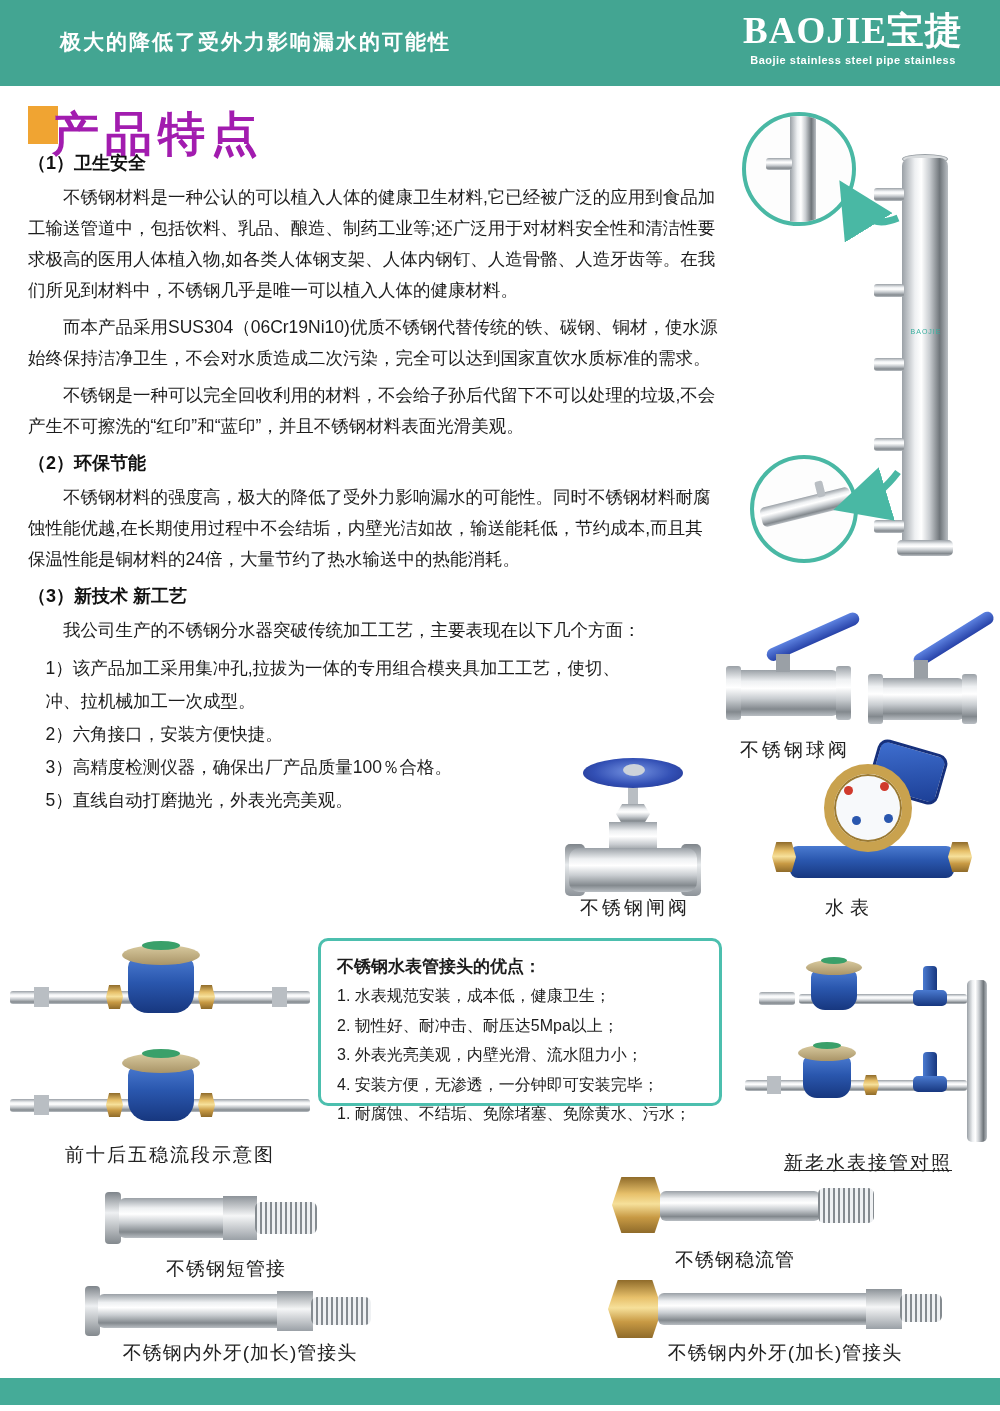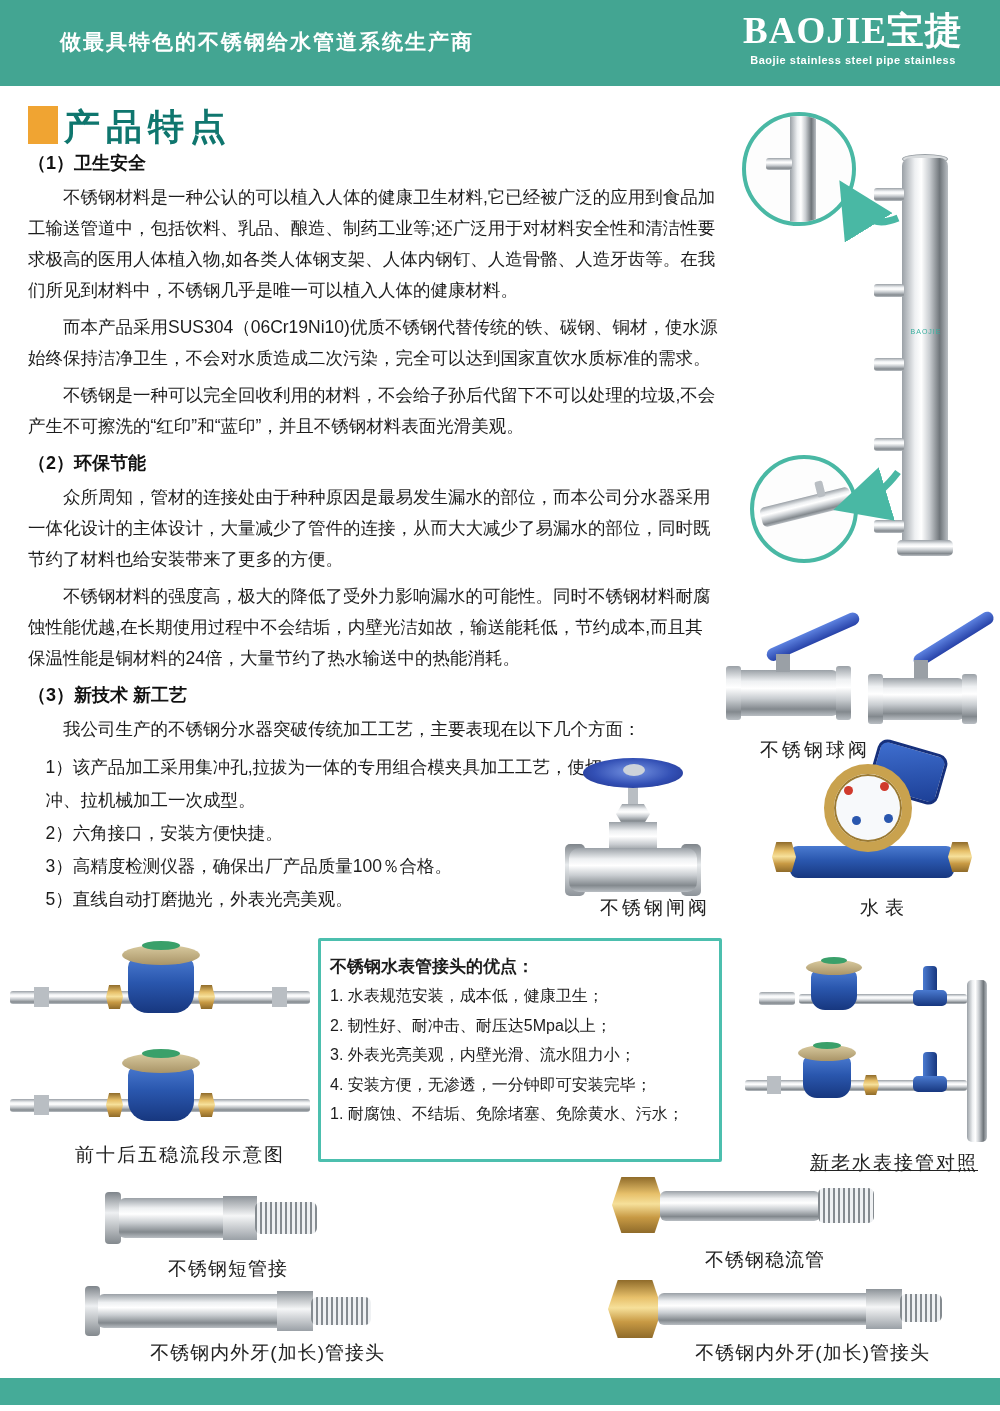--- a/index.html
+++ b/index.html
@@ -10,30 +10,30 @@
   .topbar{position:absolute;left:0;top:0;width:1000px;height:86px;background:#43a592;}
   .slogan{position:absolute;left:60px;top:28px;color:#ffffff;font-size:21px;font-weight:bold;letter-spacing:2px;}
   .logo{position:absolute;right:22px;top:10px;width:250px;text-align:center;color:#fff;}
   .logo-main{font-size:37px;font-weight:bold;letter-spacing:1px;line-height:42px;font-family:"Liberation Serif","DejaVu Serif",serif;}
   .logo-sub{font-size:11px;font-weight:bold;letter-spacing:.5px;margin-top:2px;}
   .footbar{position:absolute;left:0;top:1378px;width:1000px;height:27px;background:#45ab98;}
 
   
   .title-row{position:absolute;left:28px;top:103px;height:44px;}
   .title-square{position:absolute;left:0;top:3px;width:30px;height:38px;background:#f0a432;}
-  .page-title{position:absolute;left:36px;top:0;color:#0f766e;font-size:36px;font-weight:bold;letter-spacing:6px;white-space:nowrap;}
+  .page-title{position:absolute;left:24px;top:0;color:#a21caf;font-size:47px;font-weight:bold;letter-spacing:6px;white-space:nowrap;}
 
   
   .content{position:absolute;left:28px;top:142px;width:690px;color:#1c1c1c;}
   .sec-h{font-size:18px;line-height:30px;margin:6px 0 4px 0;font-weight:bold;color:#111;}
   .content p{margin:0 0 6px 0;font-size:17.5px;line-height:31px;text-indent:2em;}
   .content .li{margin:0;font-size:17.5px;line-height:33px;text-indent:0;padding-left:1em;}
 
   
-  .cap{position:absolute;color:#222;font-size:19px;letter-spacing:3px;text-align:right;white-space:nowrap;}
+  .cap{position:absolute;color:#222;font-size:19px;letter-spacing:3px;text-align:center;white-space:nowrap;}
 
   
   .steel-h{background:linear-gradient(180deg,#9aa0a6 0%,#eef0f2 25%,#ffffff 40%,#c9cdd1 62%,#83898e 85%,#b9bec3 100%);}
   .steel-v{background:linear-gradient(90deg,#9aa0a6 0%,#eef0f2 28%,#ffffff 42%,#c9cdd1 60%,#6f757a 82%,#b9bec3 100%);}
   .brass{background:linear-gradient(180deg,#8f6b2a 0%,#e7c06a 30%,#f6e09a 48%,#c89a44 72%,#8f6b2a 100%);}
   .bluep{background:linear-gradient(180deg,#4a7ad0 0%,#2a57ae 45%,#17377f 100%);}
   .thread{background:repeating-linear-gradient(90deg,#858b90 0 2px,#eff1f3 2px 5px);}
   .hex{clip-path:polygon(0 50%,18% 0,82% 0,100% 50%,82% 100%,18% 100%);}
   .abs{position:absolute;}
 
@@ -86,56 +86,55 @@
   .fa-body{position:absolute;left:118px;top:22px;width:66px;height:56px;border-radius:10px 10px 20px 20px;}
   .fa-cap{position:absolute;left:112px;top:10px;width:78px;height:20px;border-radius:50%;background:linear-gradient(180deg,#d9cba0,#a99467);}
   .fa-green{position:absolute;left:132px;top:6px;width:38px;height:9px;border-radius:50%;background:#3aa06a;}
 
   .cmpfig{position:absolute;left:745px;top:952px;width:252px;height:205px;}
   .cv-pipe{position:absolute;width:20px;border-radius:5px;}
   .valve-t{position:absolute;width:14px;height:30px;border-radius:4px;background:linear-gradient(90deg,#4a7ad0,#17377f);}
   .valve-b{position:absolute;width:34px;height:16px;border-radius:5px;background:linear-gradient(180deg,#4a7ad0,#17377f);}
 
   
-  .bbox{position:absolute;left:318px;top:938px;width:404px;height:224px;border:3px solid #4cbfae;border-radius:2px;background:#fff;box-sizing:border-box;padding:12px 16px 8px 9px;color:#1c1c1c;}
+  .bbox{position:absolute;left:318px;top:938px;width:404px;height:168px;border:3px solid #4cbfae;border-radius:10px;background:#fff;box-sizing:border-box;padding:12px 16px 8px 16px;color:#1c1c1c;}
   .bbox .bt{font-size:17px;font-weight:bold;line-height:28px;margin:0;}
   .bbox p{font-size:16px;line-height:29.5px;margin:0;}
 
   
   .fit{position:absolute;}
   .f-body{position:absolute;border-radius:6px;}
   .f-flange{position:absolute;border-radius:4px;background:linear-gradient(180deg,#7e848a,#eef0f2 40%,#83898e);}
   .f-hexmid{position:absolute;background:linear-gradient(180deg,#8d9399,#f5f6f7 45%,#9aa0a6);}
 </style>
 </head>
 <body>
 
 <div id="page">
 
   <div class="topbar">
-    <div class="slogan">做最具特色的不锈钢给水管道系统生产商</div>
+    <div class="slogan">极大的降低了受外力影响漏水的可能性</div>
     <div class="logo">
       <div class="logo-main">BAOJIE宝捷</div>
       <div class="logo-sub">Baojie stainless steel pipe stainless</div>
     </div>
   </div>
 
   <div class="title-row">
     <div class="title-square"></div>
     <div class="page-title">产品特点</div>
   </div>
 
   <div class="content">
     <div class="sec-h">（1）卫生安全</div>
     <p>不锈钢材料是一种公认的可以植入人体的健康卫生材料,它已经被广泛的应用到食品加工输送管道中，包括饮料、乳品、酿造、制药工业等;还广泛用于对材料安全性和清洁性要求极高的医用人体植入物,如各类人体钢支架、人体内钢钉、人造骨骼、人造牙齿等。在我们所见到材料中，不锈钢几乎是唯一可以植入人体的健康材料。</p>
     <p>而本产品采用SUS304（06Cr19Ni10)优质不锈钢代替传统的铁、碳钢、铜材，使水源始终保持洁净卫生，不会对水质造成二次污染，完全可以达到国家直饮水质标准的需求。</p>
     <p>不锈钢是一种可以完全回收利用的材料，不会给子孙后代留下不可以处理的垃圾,不会产生不可擦洗的“红印”和“蓝印”，并且不锈钢材料表面光滑美观。</p>
 
     <div class="sec-h">（2）环保节能</div>
-    <p>众所周知，管材的连接处由于种种原因是最易发生漏水的部位，而本公司分水器采用一体化设计的主体设计，大量减少了管件的连接，从而大大减少了易漏水的部位，同时既节约了材料也给安装带来了更多的方便。</p>
     <p>不锈钢材料的强度高，极大的降低了受外力影响漏水的可能性。同时不锈钢材料耐腐蚀性能优越,在长期使用过程中不会结垢，内壁光洁如故，输送能耗低，节约成本,而且其保温性能是铜材料的24倍，大量节约了热水输送中的热能消耗。</p>
 
     <div class="sec-h">（3）新技术 新工艺</div>
     <p>我公司生产的不锈钢分水器突破传统加工工艺，主要表现在以下几个方面：</p>
     <p class="li" style="width:600px;">1）该产品加工采用集冲孔,拉拔为一体的专用组合模夹具加工工艺，使切、冲、拉机械加工一次成型。</p>
     <p class="li">2）六角接口，安装方便快捷。</p>
     <p class="li">3）高精度检测仪器，确保出厂产品质量100％合格。</p>
     <p class="li">5）直线自动打磨抛光，外表光亮美观。</p>
   </div>
 
@@ -264,21 +263,21 @@
     <div class="abs" style="left:68px;top:90px;width:28px;height:7px;border-radius:50%;background:#3aa06a;"></div>
   </div>
   <div class="cap" style="left:758px;top:1150px;width:220px;letter-spacing:2px;text-decoration:underline;">新老水表接管对照</div>
 
   <div class="fit" style="left:105px;top:1188px;width:215px;height:60px;">
     <div class="f-flange" style="left:0;top:4px;width:16px;height:52px;"></div>
     <div class="f-body steel-h" style="left:14px;top:10px;width:130px;height:40px;"></div>
     <div class="f-hexmid" style="left:118px;top:8px;width:34px;height:44px;"></div>
     <div class="f-body thread" style="left:150px;top:14px;width:62px;height:32px;"></div>
   </div>
-  <div class="cap" style="left:108px;top:1256px;width:180px;letter-spacing:1px;">不锈钢短管接</div>
+  <div class="cap" style="left:136px;top:1256px;width:180px;letter-spacing:1px;">不锈钢短管接</div>
 
   <div class="fit" style="left:612px;top:1175px;width:270px;height:62px;">
     <div class="brass hex abs" style="left:0;top:2px;width:52px;height:56px;"></div>
     <div class="f-body steel-h" style="left:48px;top:16px;width:160px;height:30px;"></div>
     <div class="f-body thread" style="left:206px;top:13px;width:56px;height:35px;"></div>
   </div>
   <div class="cap" style="left:645px;top:1247px;width:180px;letter-spacing:1px;">不锈钢稳流管</div>
 
   <div class="fit" style="left:85px;top:1284px;width:295px;height:56px;">
     <div class="f-flange" style="left:0;top:2px;width:15px;height:50px;"></div>

